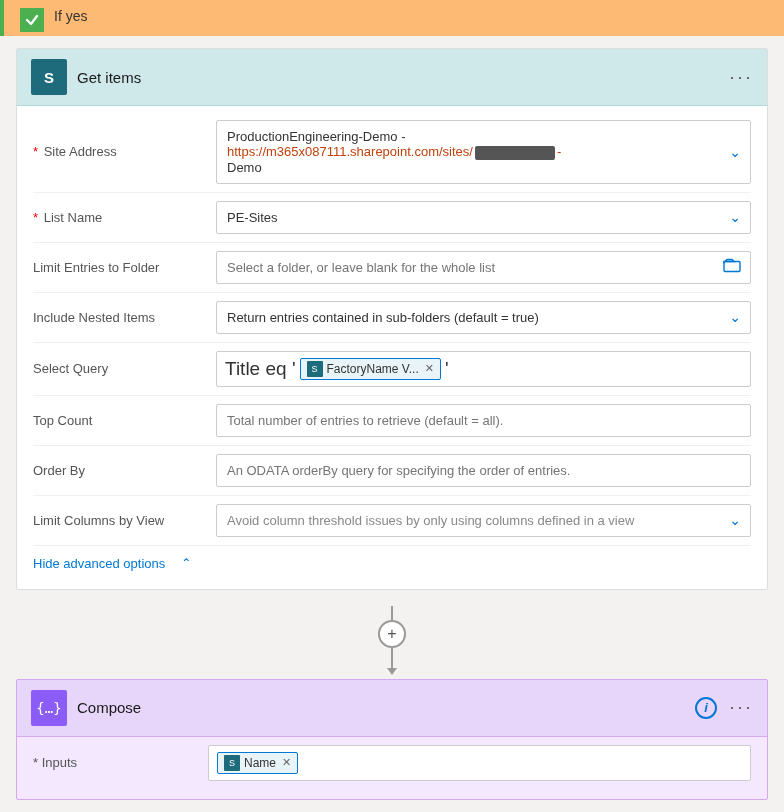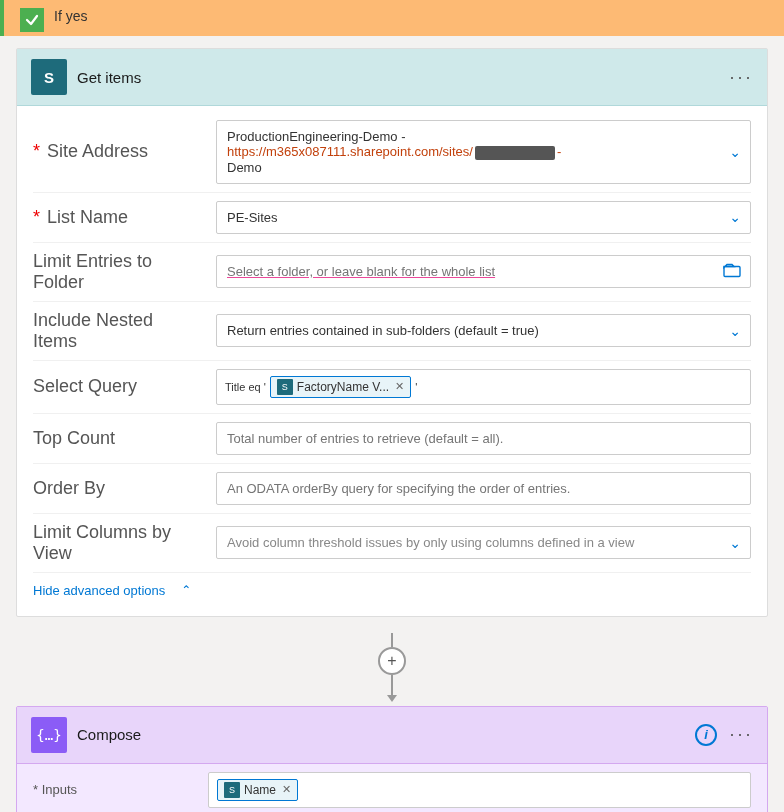--- a/index.html
+++ b/index.html
@@ -100,21 +100,21 @@
       min-height: 48px;
     }
 
     .form-row:last-child {
       border-bottom: none;
     }
 
     .form-label {
       width: 175px;
       min-width: 175px;
-      font-size: 18px;
+      font-size: 13px;
       color: #555;
       padding-right: 10px;
     }
 
     .form-label .required {
       color: #e00;
       margin-right: 2px;
     }
 
     .form-field {
@@ -175,21 +175,21 @@
       align-items: center;
       border: 1px solid #ccc;
       border-radius: 2px;
       padding: 4px 8px;
       min-height: 36px;
       gap: 4px;
       flex-wrap: wrap;
     }
 
     .filter-text {
-      font-size: 11px;
+      font-size: 19px;
       color: #333;
     }
 
     .token {
       display: inline-flex;
       align-items: center;
       background: #e8f4f8;
       border: 1px solid #0078d4;
       border-radius: 2px;
       padding: 2px 6px;
@@ -433,21 +433,21 @@
         </div>
       </div>
     </div>
 
     <div class="form-row">
       <div class="form-label">
         <span>Limit Entries to Folder</span>
       </div>
       <div class="form-field">
         <div class="field-wrapper">
-          <input class="field-input" type="text" style="padding-right: 36px; color: #ec4899; text-decoration: underline;" placeholder="Select a folder, or leave blank for the whole list">
+          <input class="field-input" type="text" style="padding-right: 36px; color: #ec4899;" placeholder="Select a folder, or leave blank for the whole list">
           <span class="folder-icon">
             <svg width="18" height="16" viewBox="0 0 18 16" fill="none">
                 <rect x="1" y="4" width="16" height="10" rx="1" stroke="#0078d4" stroke-width="1.4" fill="none"></rect>
                 <path d="M1 5l3-3h5l2 2H1z" fill="none" stroke="#0078d4" stroke-width="1.4"></path>
               </svg>
           </span>
         </div>
       </div>
     </div>
 

